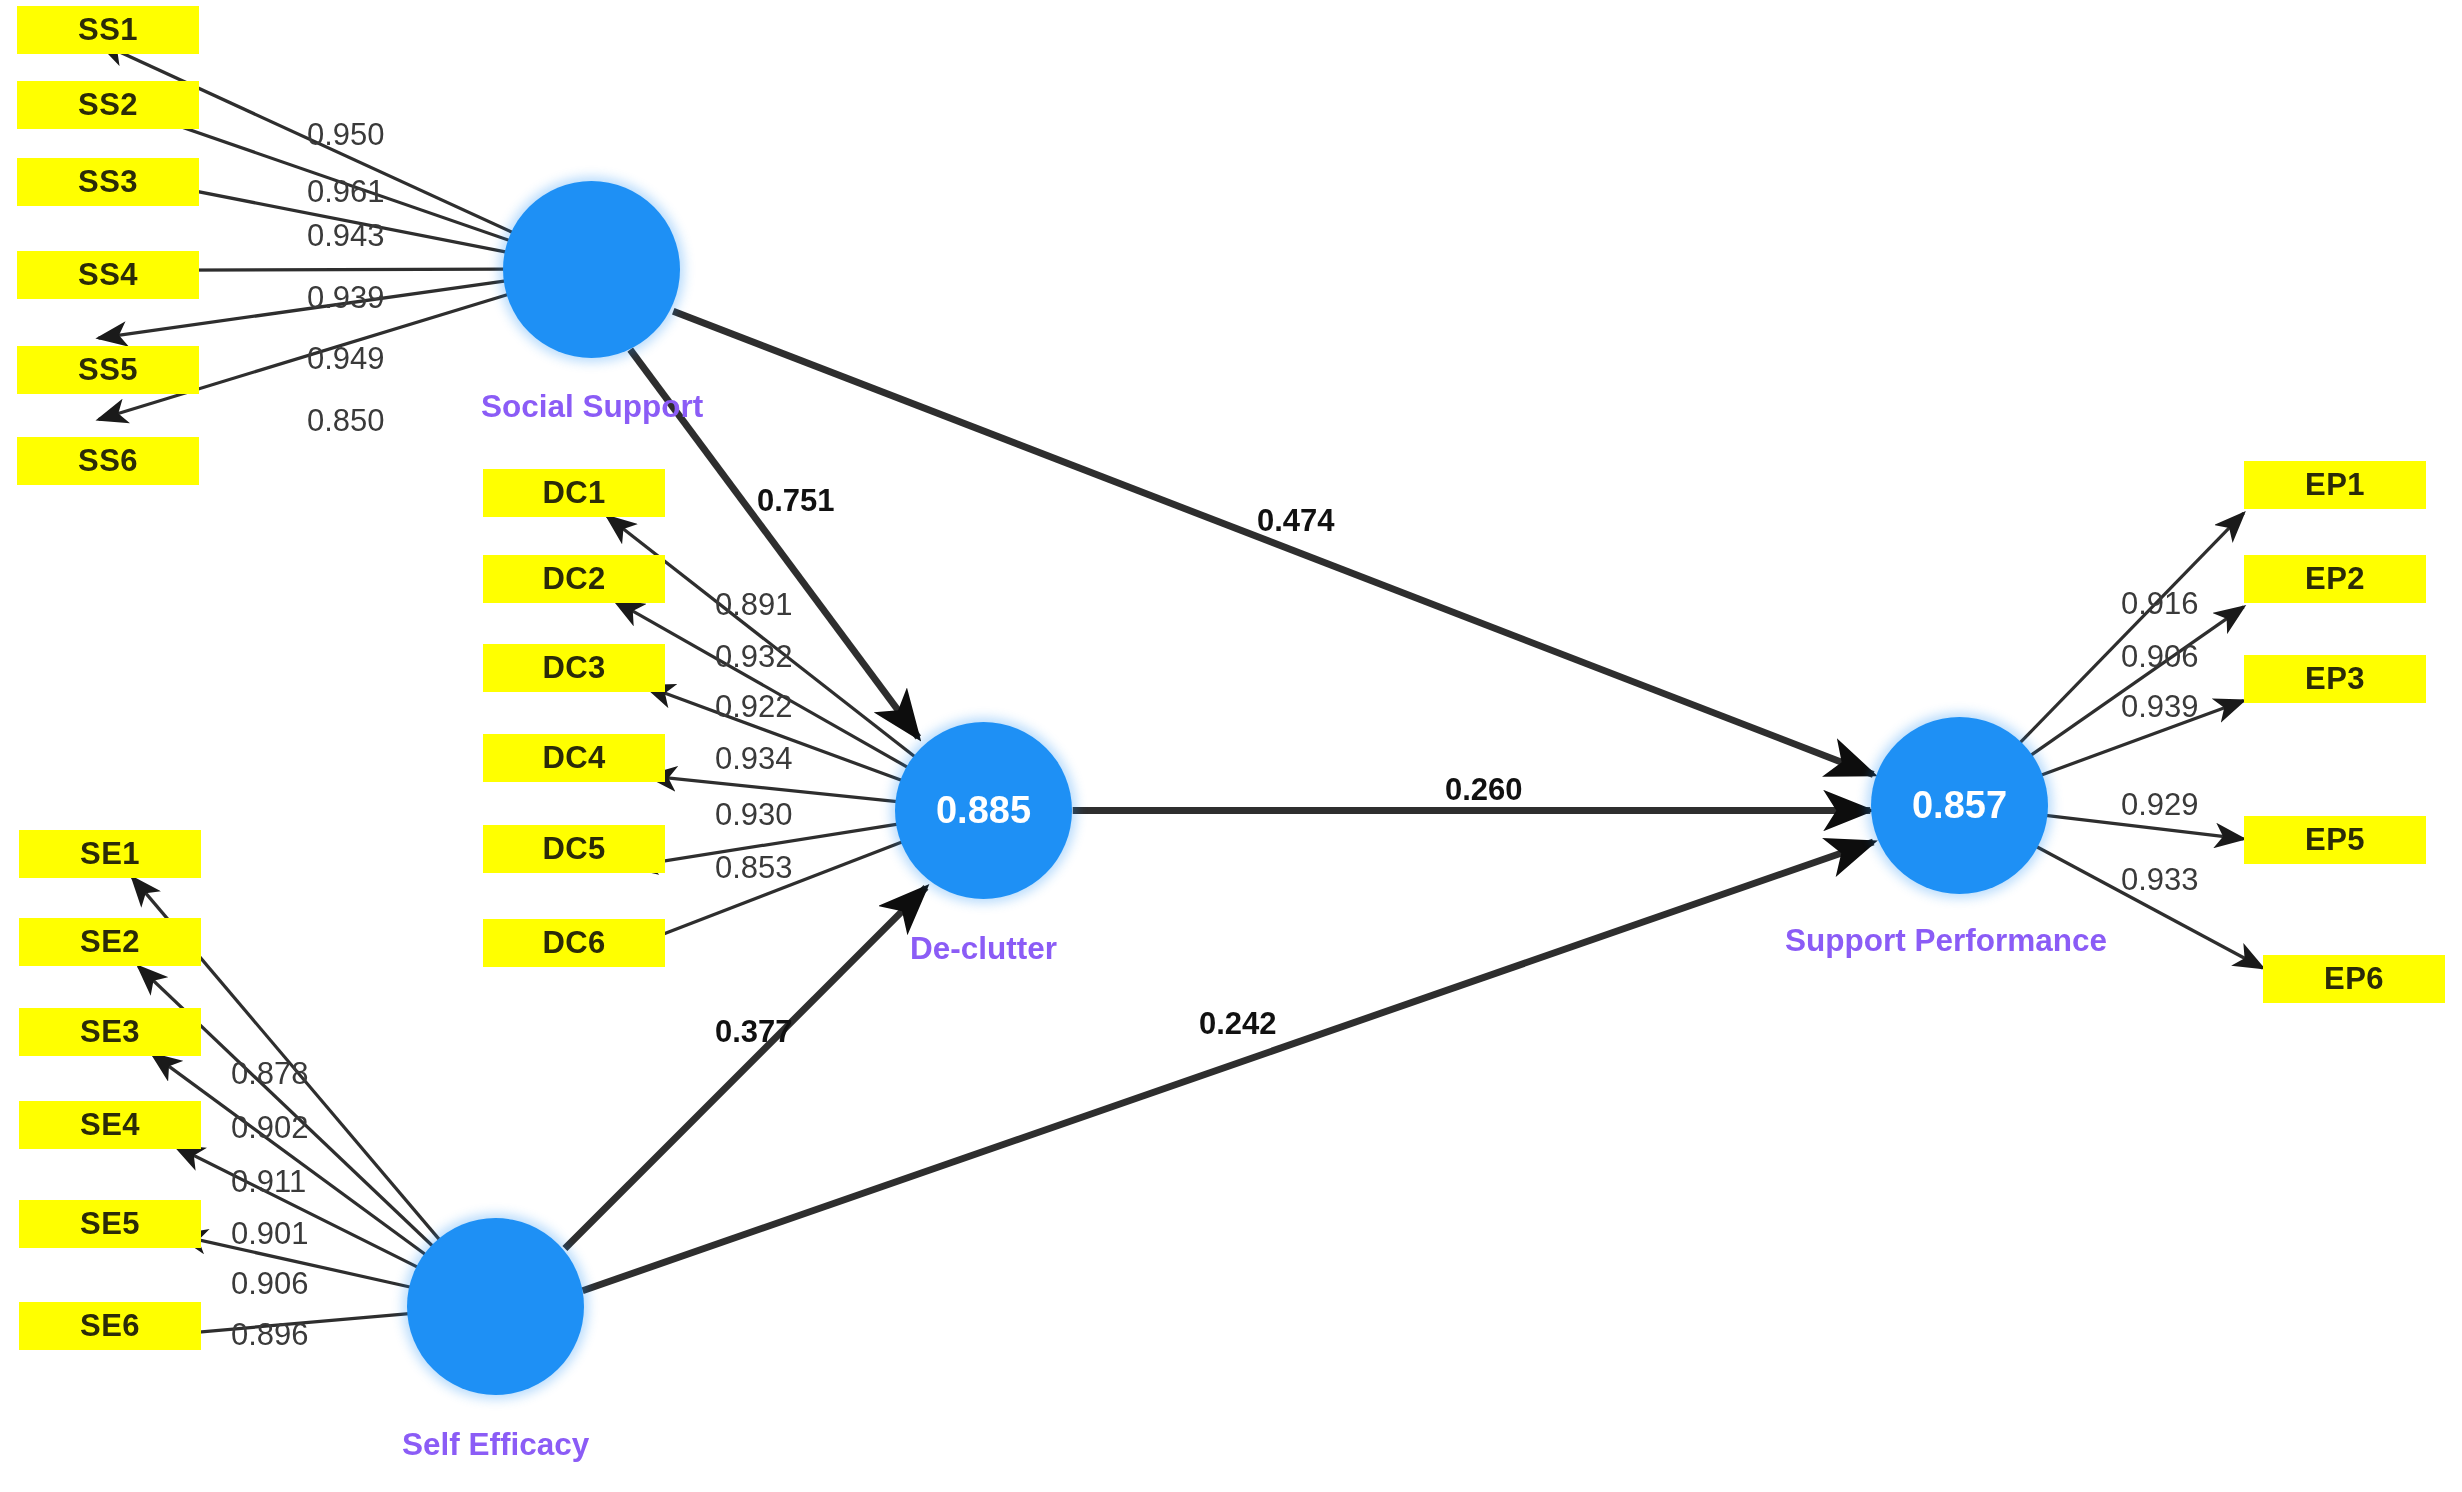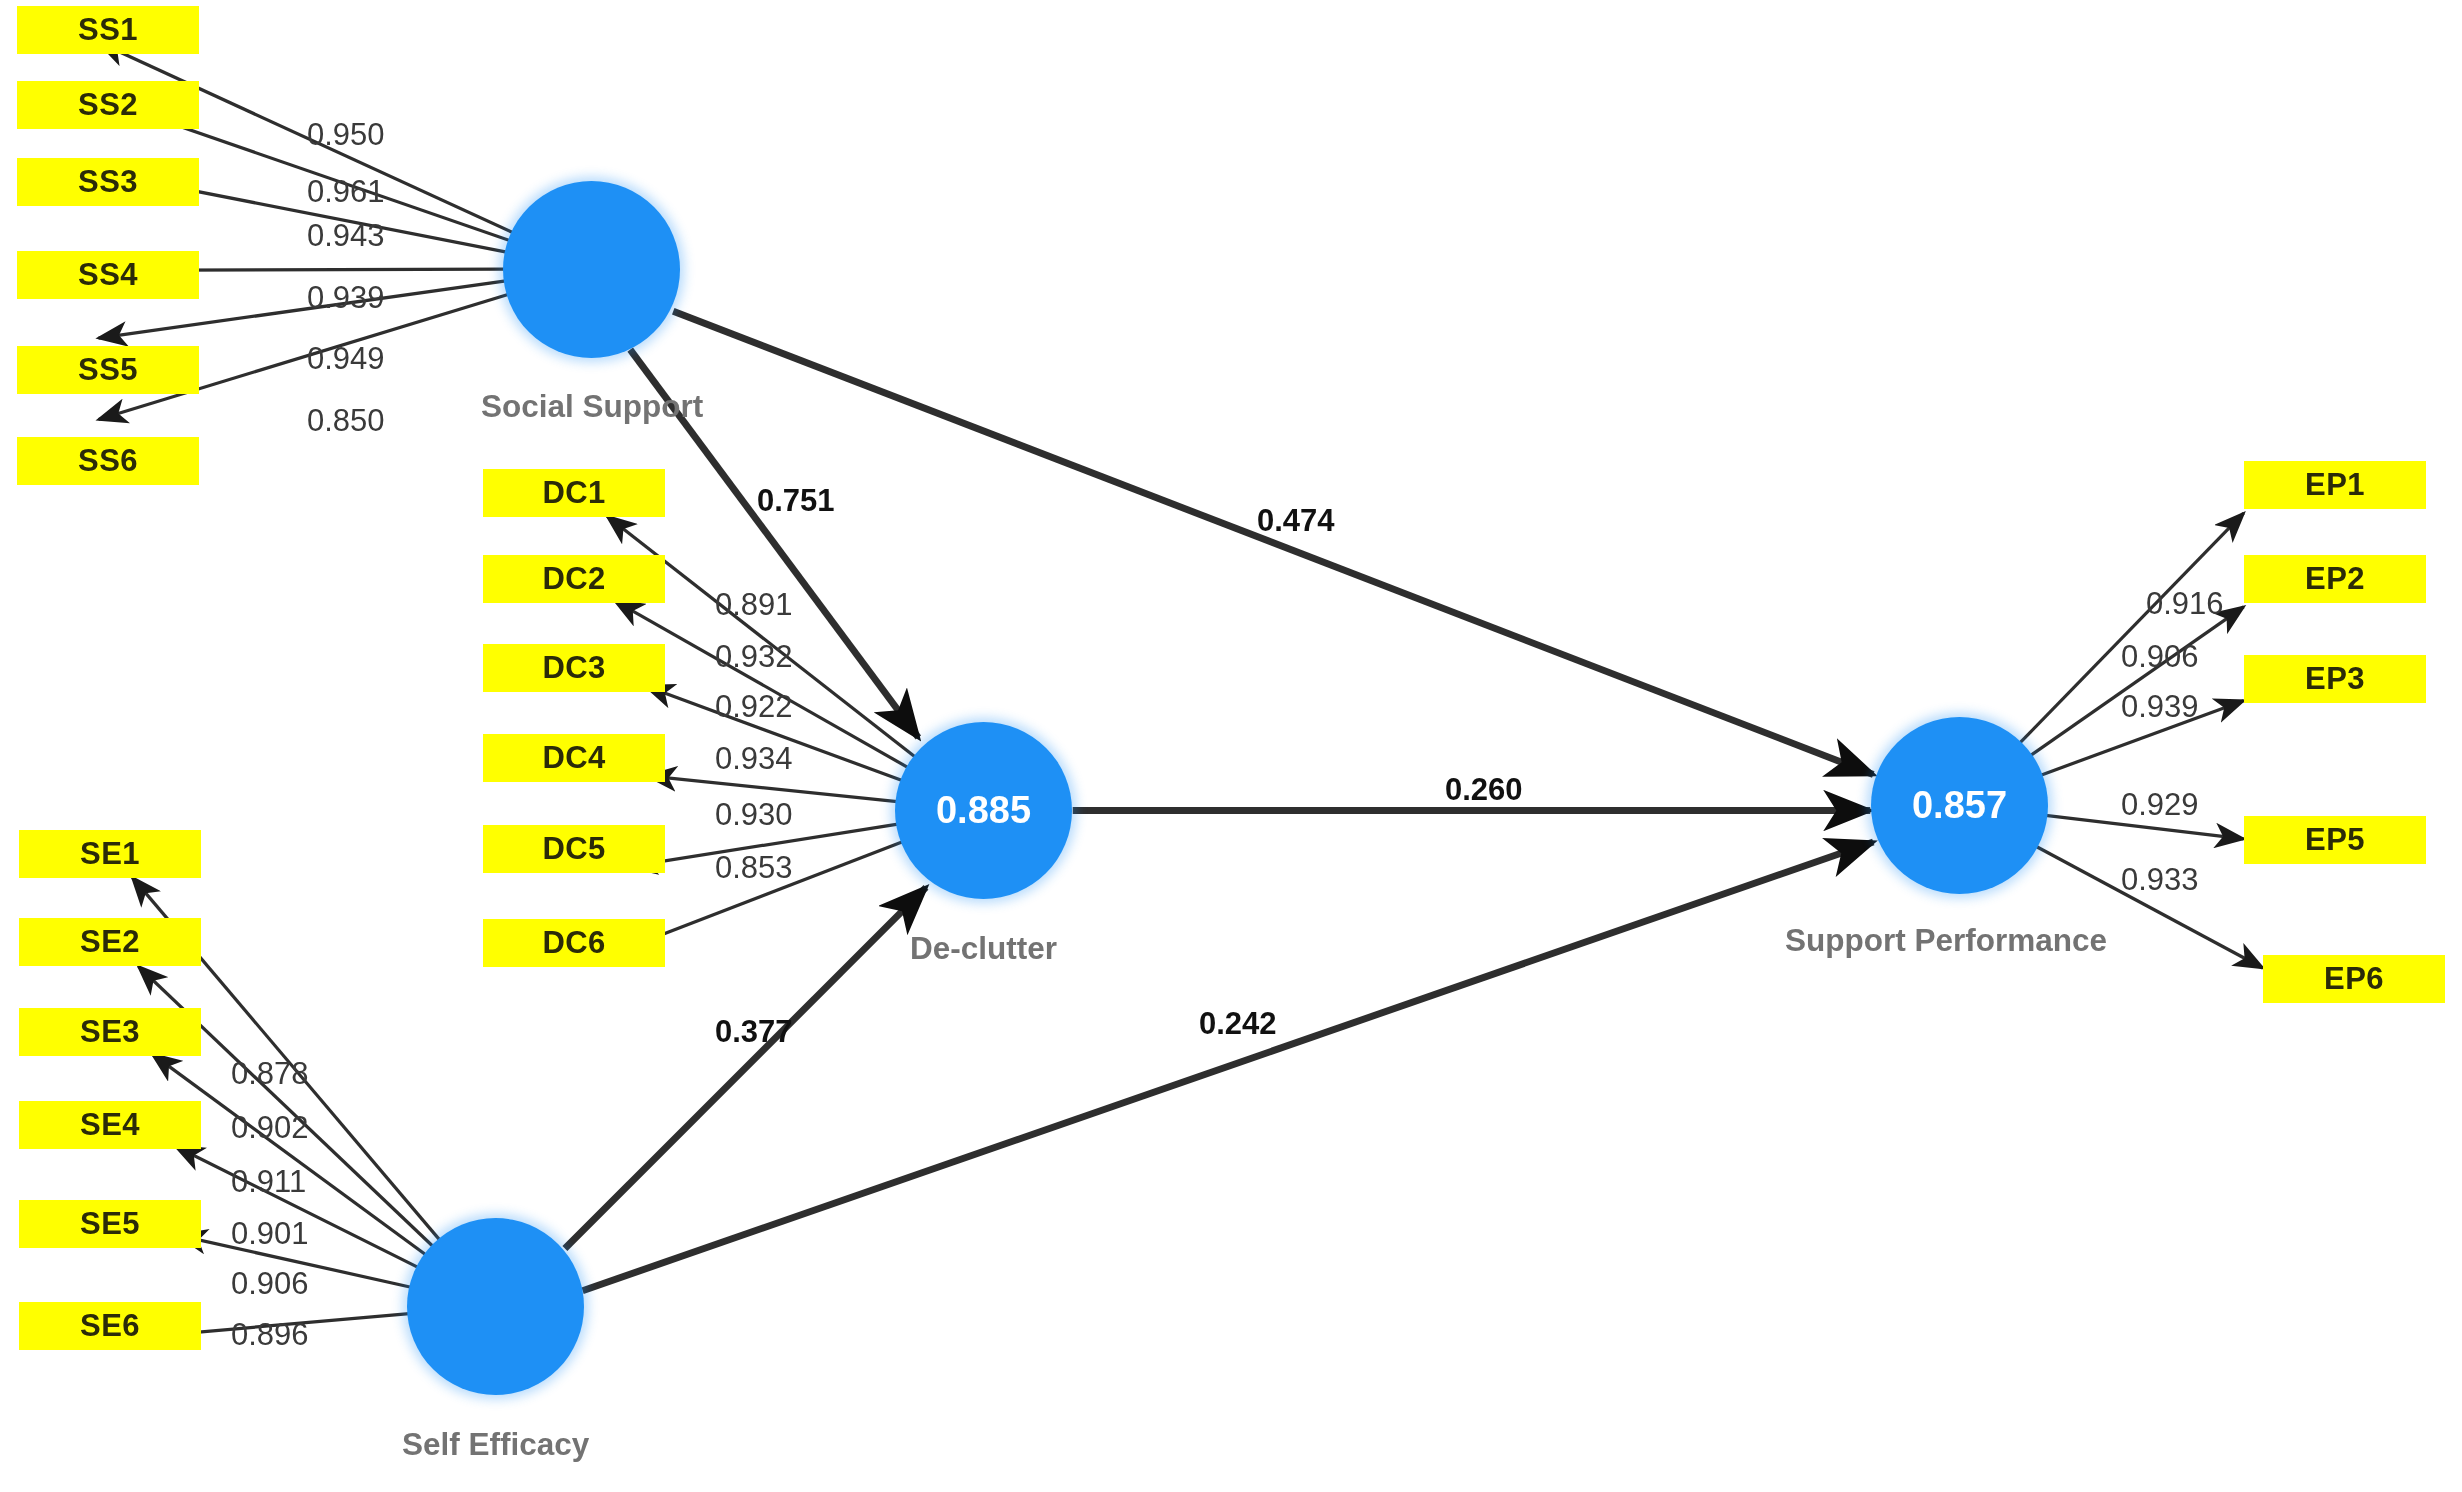--- a/index.html
+++ b/index.html
@@ -41,21 +41,21 @@
     display: flex;
     align-items: center;
     justify-content: center;
     color: #ffffff;
     font-size: 38px;
     font-weight: bold;
     box-shadow: 0 0 10.8px 4.6px rgba(30,144,245,0.30);
   }
   .construct-label {
     position: absolute;
-    color: #737373;
+    color: #8b5cf6;
     font-size: 31.5px;
     font-weight: bold;
     white-space: nowrap;
     text-align: center;
   }
   .loading-lbl {
     position: absolute;
     color: #3a3a3a;
     font-size: 31px;
     font-weight: normal;
@@ -212,21 +212,21 @@
       <div class="loading-lbl" style="left: 715px; top: 689px;">0.922</div>
       <div class="loading-lbl" style="left: 715px; top: 741px;">0.934</div>
       <div class="loading-lbl" style="left: 715px; top: 797px;">0.930</div>
       <div class="loading-lbl" style="left: 715px; top: 850px;">0.853</div>
       <div class="loading-lbl" style="left: 231px; top: 1056px;">0.878</div>
       <div class="loading-lbl" style="left: 231px; top: 1110px;">0.902</div>
       <div class="loading-lbl" style="left: 231px; top: 1164px;">0.911</div>
       <div class="loading-lbl" style="left: 231px; top: 1216px;">0.901</div>
       <div class="loading-lbl" style="left: 231px; top: 1266px;">0.906</div>
       <div class="loading-lbl" style="left: 231px; top: 1317px;">0.896</div>
-      <div class="loading-lbl" style="left: 2121px; top: 586px; margin-left: 25px;">0.916</div>
+      <div class="loading-lbl" style="left: 2121px; top: 586px;">0.916</div>
       <div class="loading-lbl" style="left: 2121px; top: 639px;">0.906</div>
       <div class="loading-lbl" style="left: 2121px; top: 689px;">0.939</div>
       <div class="loading-lbl" style="left: 2121px; top: 787px;">0.929</div>
       <div class="loading-lbl" style="left: 2121px; top: 862px;">0.933</div>
       <div class="path-lbl" style="left: 757px; top: 483px;">0.751</div>
       <div class="path-lbl" style="left: 1257px; top: 503px;">0.474</div>
       <div class="path-lbl" style="left: 1445px; top: 772px;">0.260</div>
       <div class="path-lbl" style="left: 715px; top: 1014px;">0.377</div>
       <div class="path-lbl" style="left: 1199px; top: 1006px;">0.242</div>
     </div>

